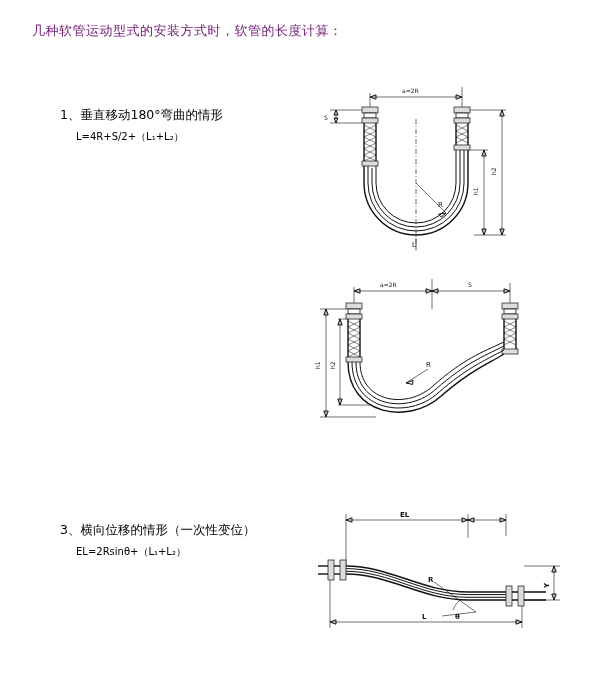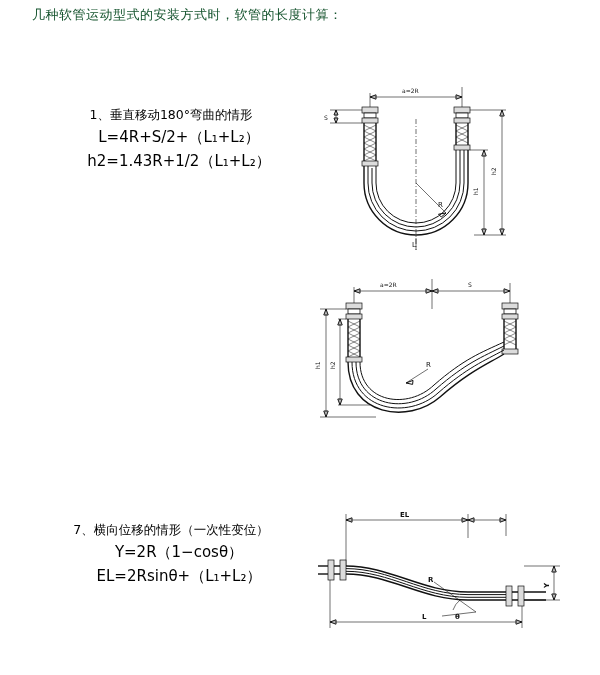--- a/index.html
+++ b/index.html
@@ -16,48 +16,47 @@
     overflow: hidden;
   }
   .page {
     position: relative;
     width: 600px;
     height: 675px;
   }
   .heading {
     position: absolute;
     left: 32px;
-    top: 6px;
+    top: 22px;
     font-size: 13px;
     letter-spacing: 0.5px;
-    color: #14532d;
+    color: #701a75;
     white-space: nowrap;
   }
   .section {
     position: absolute;
     left: 0;
     width: 600px;
   }
   .sec1 { top: 105px; }
   .sec2 { top: 295px; }
   .sec3 { top: 520px; }
 
   .txtcol {
     position: absolute;
-    left: 36px;
+    left: 60px;
     width: 270px;
-    text-align: center;
   }
   .sec-title {
     font-size: 12.5px;
     line-height: 20px;
     white-space: nowrap;
   }
   .formula {
-    font-size: 15px;
+    font-size: 10px;
     line-height: 24px;
     padding-left: 16px;
     white-space: nowrap;
   }
   .figcol {
     position: absolute;
     left: 310px;
     top: -30px;
     width: 280px;
     height: 200px;
@@ -79,21 +78,20 @@
 <body>
 
 <div class="page">
 
   <div class="heading">几种软管运动型式的安装方式时，软管的长度计算：</div>
 
   <div class="section sec1">
     <div class="txtcol">
       <div class="sec-title">1、垂直移动180°弯曲的情形</div>
       <div class="formula">L=4R+S/2+（L₁+L₂）</div>
-      <div class="formula">h2=1.43R+1/2（L₁+L₂）</div>
     </div>
 
     <div class="figcol">
       <svg width="280" height="200" viewBox="0 0 280 200">
 
         <line class="thin" x1="60" y1="18" x2="60" y2="40"></line>
         <line class="thin" x1="152" y1="12" x2="152" y2="40"></line>
         <line class="thin" x1="60" y1="22" x2="152" y2="22"></line>
         <path class="ln" d="M60 22 l6 -2.2 v4.4 z" fill="#111"></path>
         <path class="ln" d="M152 22 l-6 -2.2 v4.4 z" fill="#111"></path>
@@ -251,22 +249,21 @@
         <line class="thin" x1="30" y1="54" x2="30" y2="140"></line>
         <path class="ln" d="M30 54 l-2.2 6 h4.4 z" fill="#111"></path>
         <path class="ln" d="M30 140 l-2.2 -6 h4.4 z" fill="#111"></path>
         <text class="dimtxt" x="25" y="104" transform="rotate(-90 25 104)">h2</text>
       </svg>
     </div>
   </div>
 
   <div class="section sec3">
     <div class="txtcol">
-      <div class="sec-title">7、横向位移的情形（一次性变位）</div>
-      <div class="formula">Y=2R（1−cosθ）</div>
+      <div class="sec-title">3、横向位移的情形（一次性变位）</div>
       <div class="formula">EL=2Rsinθ+（L₁+L₂）</div>
     </div>
 
     <div class="figcol">
       <svg width="280" height="140" viewBox="0 0 280 140">
 
         <line class="thin" x1="36" y1="10" x2="36" y2="62"></line>
         <line class="thin" x1="158" y1="10" x2="158" y2="34"></line>
         <line class="thin" x1="36" y1="16" x2="158" y2="16"></line>
         <path class="ln" d="M36 16 l6 -2.2 v4.4 z" fill="#111"></path>

